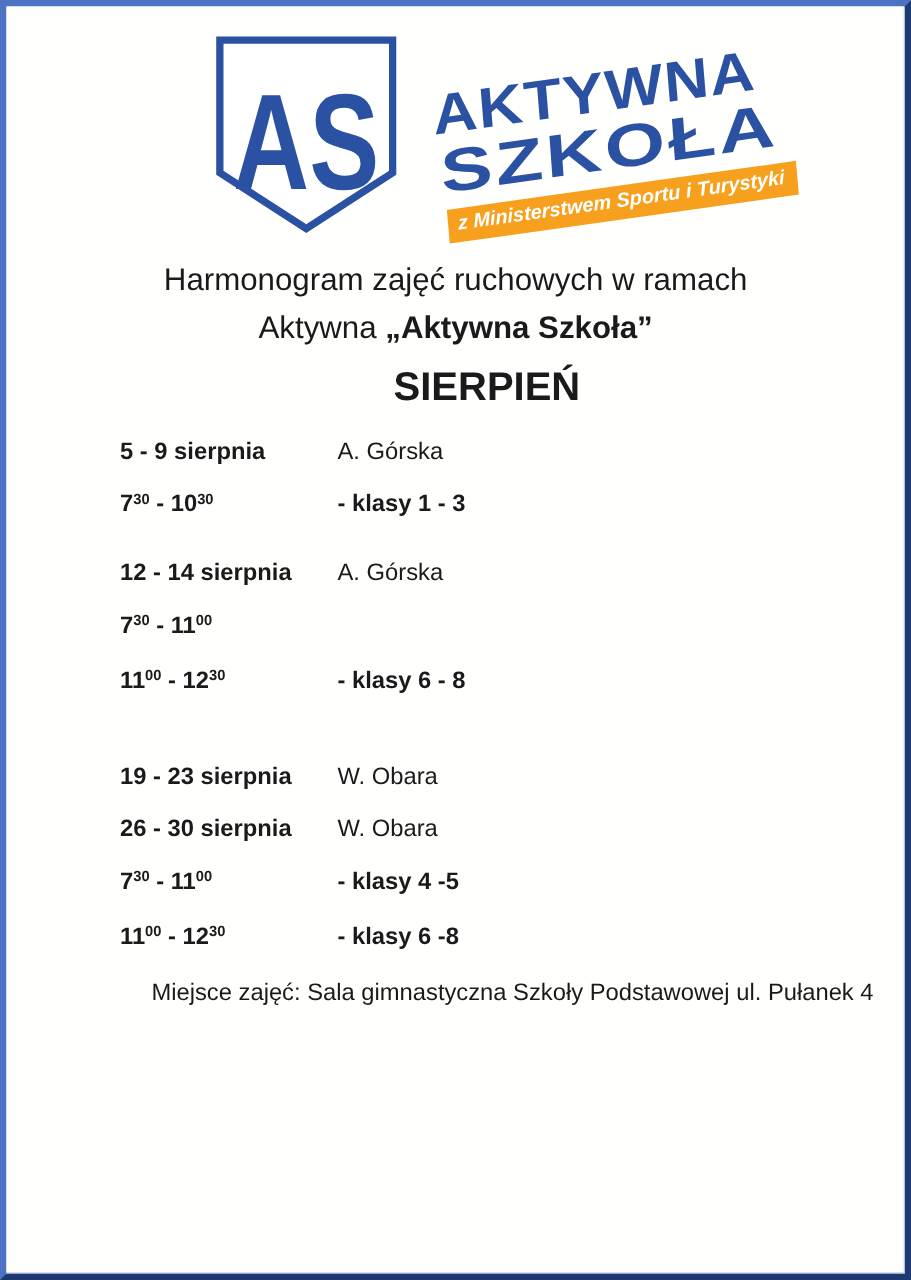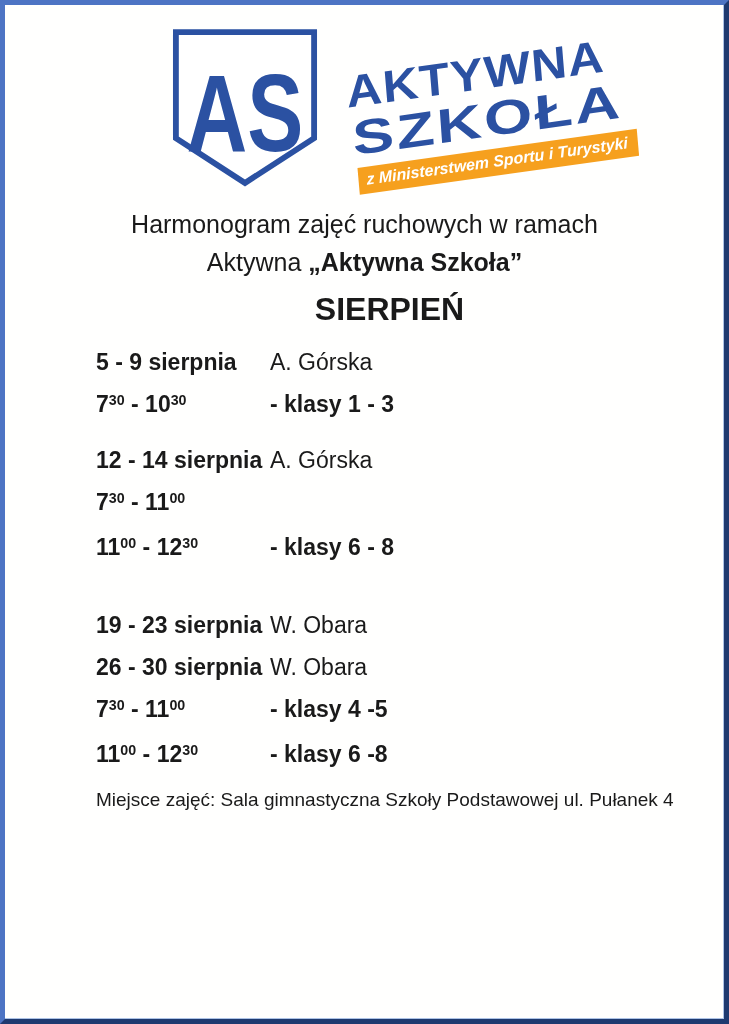--- a/index.html
+++ b/index.html
@@ -66,34 +66,34 @@
   .title1 { margin-top: 17px; font-size: 25px; line-height: 38px; text-align: center; }
   .title2 { font-size: 25px; line-height: 38px; text-align: center; }
   .title2 .emph { font-weight: bold; margin-top: 36px; }
   .month {
     margin-top: 14px; margin-left: 50px;
     font-size: 32px; line-height: 28px; font-weight: bold; text-align: center;
   }
 
   
   .schedule { padding-left: 91px; }
-  .srow { display: flex; font-size: 23px; line-height: 24px; margin-bottom: 18px; }
+  .srow { display: flex; font-size: 19px; line-height: 24px; margin-bottom: 18px; }
   .cell-left { width: 174px; font-weight: bold; white-space: nowrap; }
   .cell-left sup {
     font-size: 0.62em; font-weight: bold;
     vertical-align: baseline; position: relative; top: -0.48em;
   }
   .cell-right { white-space: nowrap; }
   .cell-right.bold { font-weight: bold; }
   .block-1 { margin-top: 27px; }
   .block-2 { margin-top: 29px; }
   .block-3 { margin-top: 51px; }
   .note { font-size: 19px; line-height: 26px; white-space: nowrap; }
   .note-1 { margin-top: 17px; }
-  .note-2 { margin-top: 14px; }
+  .note-2 { margin-top: 14px; text-align: center; }
 </style>
 </head>
 <body>
 
 <div class="page">
 
   <div class="logo-row">
     <svg class="shield" viewBox="0 0 150 164" aria-hidden="true">
       <path d="M4 4 H146 V113 L75 159 L4 113 Z" fill="#ffffff" stroke="currentColor" stroke-width="6" stroke-linejoin="miter"></path>
       <text x="75" y="126" text-anchor="middle" font-size="112" font-weight="bold" fill="currentColor" textLength="120" lengthAdjust="spacingAndGlyphs">AS</text>

